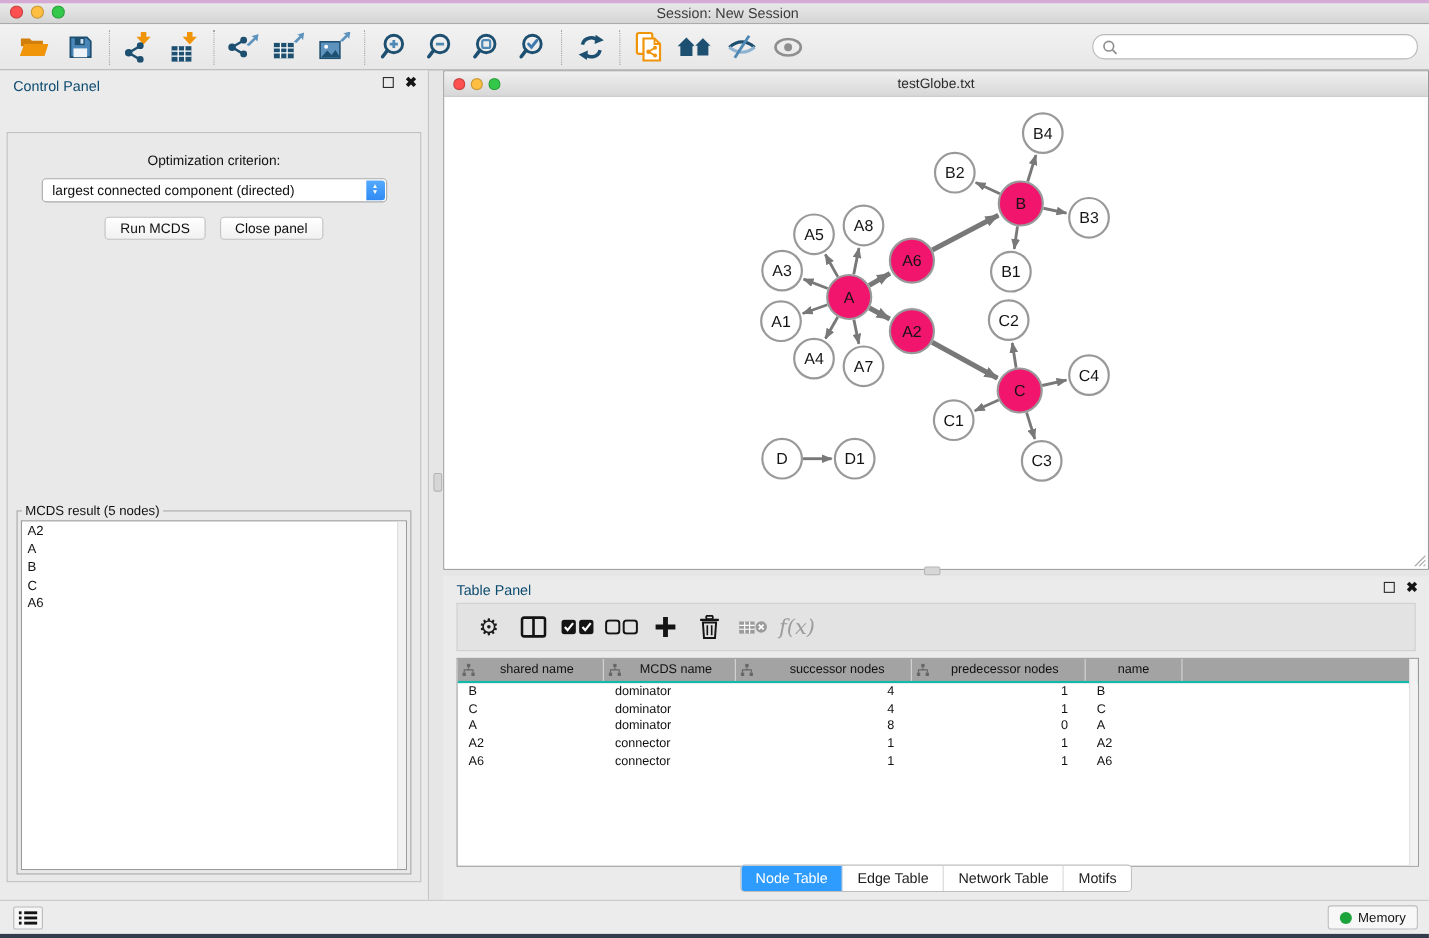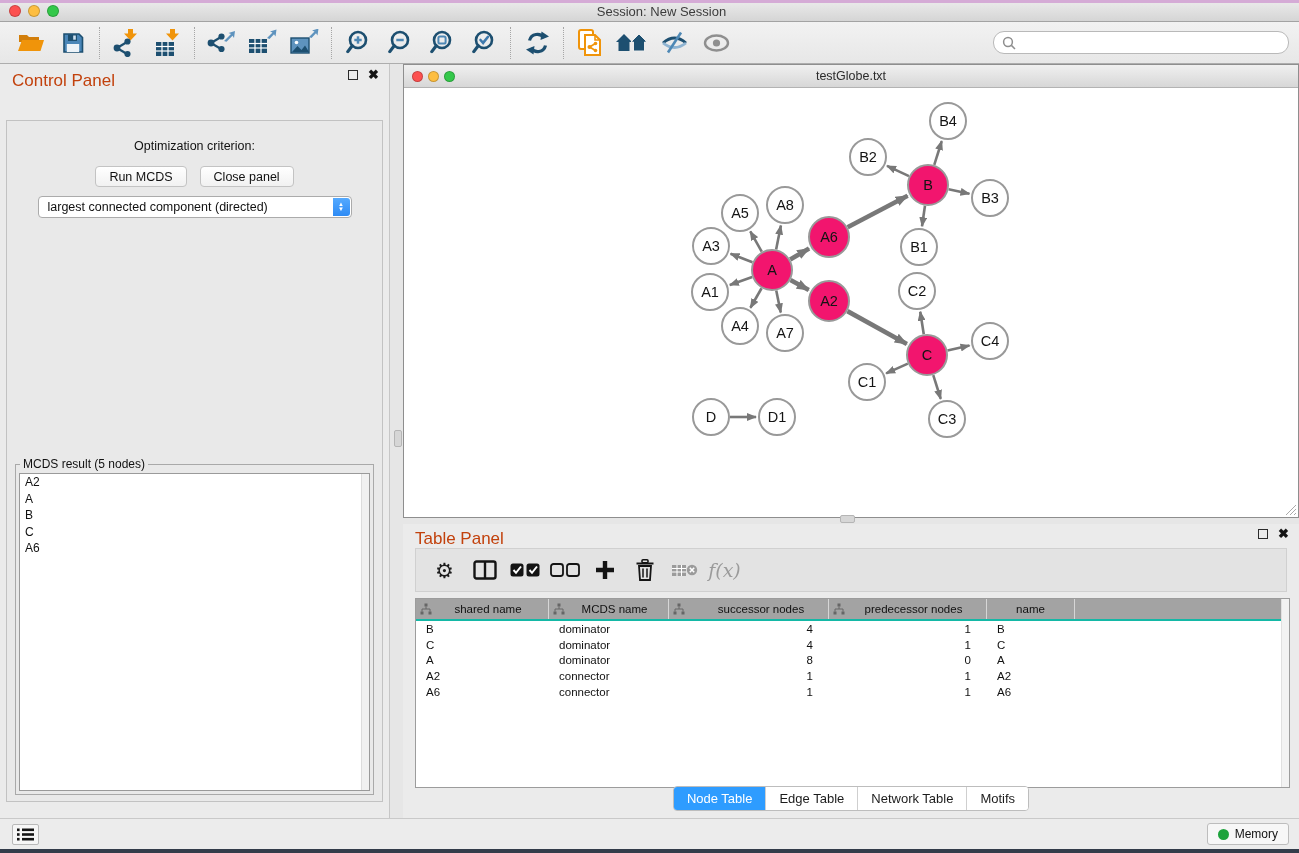--- a/index.html
+++ b/index.html
@@ -18,21 +18,21 @@
   #toolbar { position:absolute; left:0; top:22px; width:1299px; height:42px;
     background:linear-gradient(#F2F2F2,#E7E7E7); border-bottom:1px solid #ADADAD;
     display:flex; align-items:center; padding:0 10px; }
   .tbtn { width:42px; height:36px; border:none; background:transparent; display:flex; align-items:center; justify-content:center; cursor:pointer; }
   .tsep { width:1px; height:32px; border-left:1px dotted #A6A6A6; margin:0 5px; }
   #search-box { margin-left:auto; width:296px; height:23px; background:#fff; border:1px solid #B9B9B9; border-radius:11px; display:flex; align-items:center; padding:0 8px; }
   #search-box input { border:none; outline:none; flex:1; font-size:12px; margin-left:5px; background:transparent; }
 
   
   #control-panel { position:absolute; left:0; top:64px; width:390px; height:754px; background:#EBEBEB; border-right:1px solid #C6C6C6; }
-  .panel-head { position:absolute; left:12px; top:7px; font-size:17px; color:#c2410c; }
+  .panel-head { position:absolute; left:12px; top:7px; font-size:13px; color:#0c4a6e; }
   .panel-icons { position:absolute; right:10px; top:6px; display:flex; gap:10px; align-items:center; }
   .float-ic { width:10px; height:10px; border:1.6px solid #2b2b2b; display:inline-block; }
   .close-ic { font-size:13px; font-weight:bold; color:#141414; line-height:10px; }
   #cp-tabs { position:absolute; left:0; right:0; top:32px; display:flex; justify-content:center; z-index:2; }
   .seg { display:inline-flex; border:1px solid #BDBDBD; border-radius:4px; overflow:hidden; background:#fff; }
   .seg-item { padding:4px 13px; font-size:13px; color:#1c1c1c; background:#fff; border-right:1px solid #CFCFCF; cursor:pointer; white-space:nowrap; }
   .seg-item:last-child { border-right:none; }
   .seg-item.active { background:#2E9CFF; color:#fff; }
   #cp-content { position:absolute; left:6px; right:6px; top:56px; bottom:16px; border:1px solid #C2C2C2; background:#E9E9E9; }
   #opt-label { margin-top:18px; text-align:center; font-size:12.5px; color:#111; }
@@ -248,30 +248,30 @@
 </div>
 
 <div id="control-panel">
   <div class="panel-head">Control Panel</div>
   <div class="panel-icons">
     <span class="float-ic"></span>
     <span class="close-ic">✖</span>
   </div>
   <div id="cp-content">
     <div id="opt-label">Optimization criterion:</div>
-    <div id="cp-buttons">
-      <button class="btn">Run MCDS</button>
-      <button class="btn">Close panel</button>
-    </div>
     <div id="criterion-select">
       <span>largest connected component (directed)</span>
       <span class="stepper">
           <span>▲</span>
           <span>▼</span>
         </span>
+    </div>
+    <div id="cp-buttons">
+      <button class="btn">Run MCDS</button>
+      <button class="btn">Close panel</button>
     </div>
     <fieldset id="mcds-fieldset">
       <legend>MCDS result (5 nodes)</legend>
       <div id="mcds-list">
           <div class="sb"></div>
           <div class="mcds-item">A2</div>
           <div class="mcds-item">A</div>
           <div class="mcds-item">B</div>
           <div class="mcds-item">C</div>
           <div class="mcds-item">A6</div>

